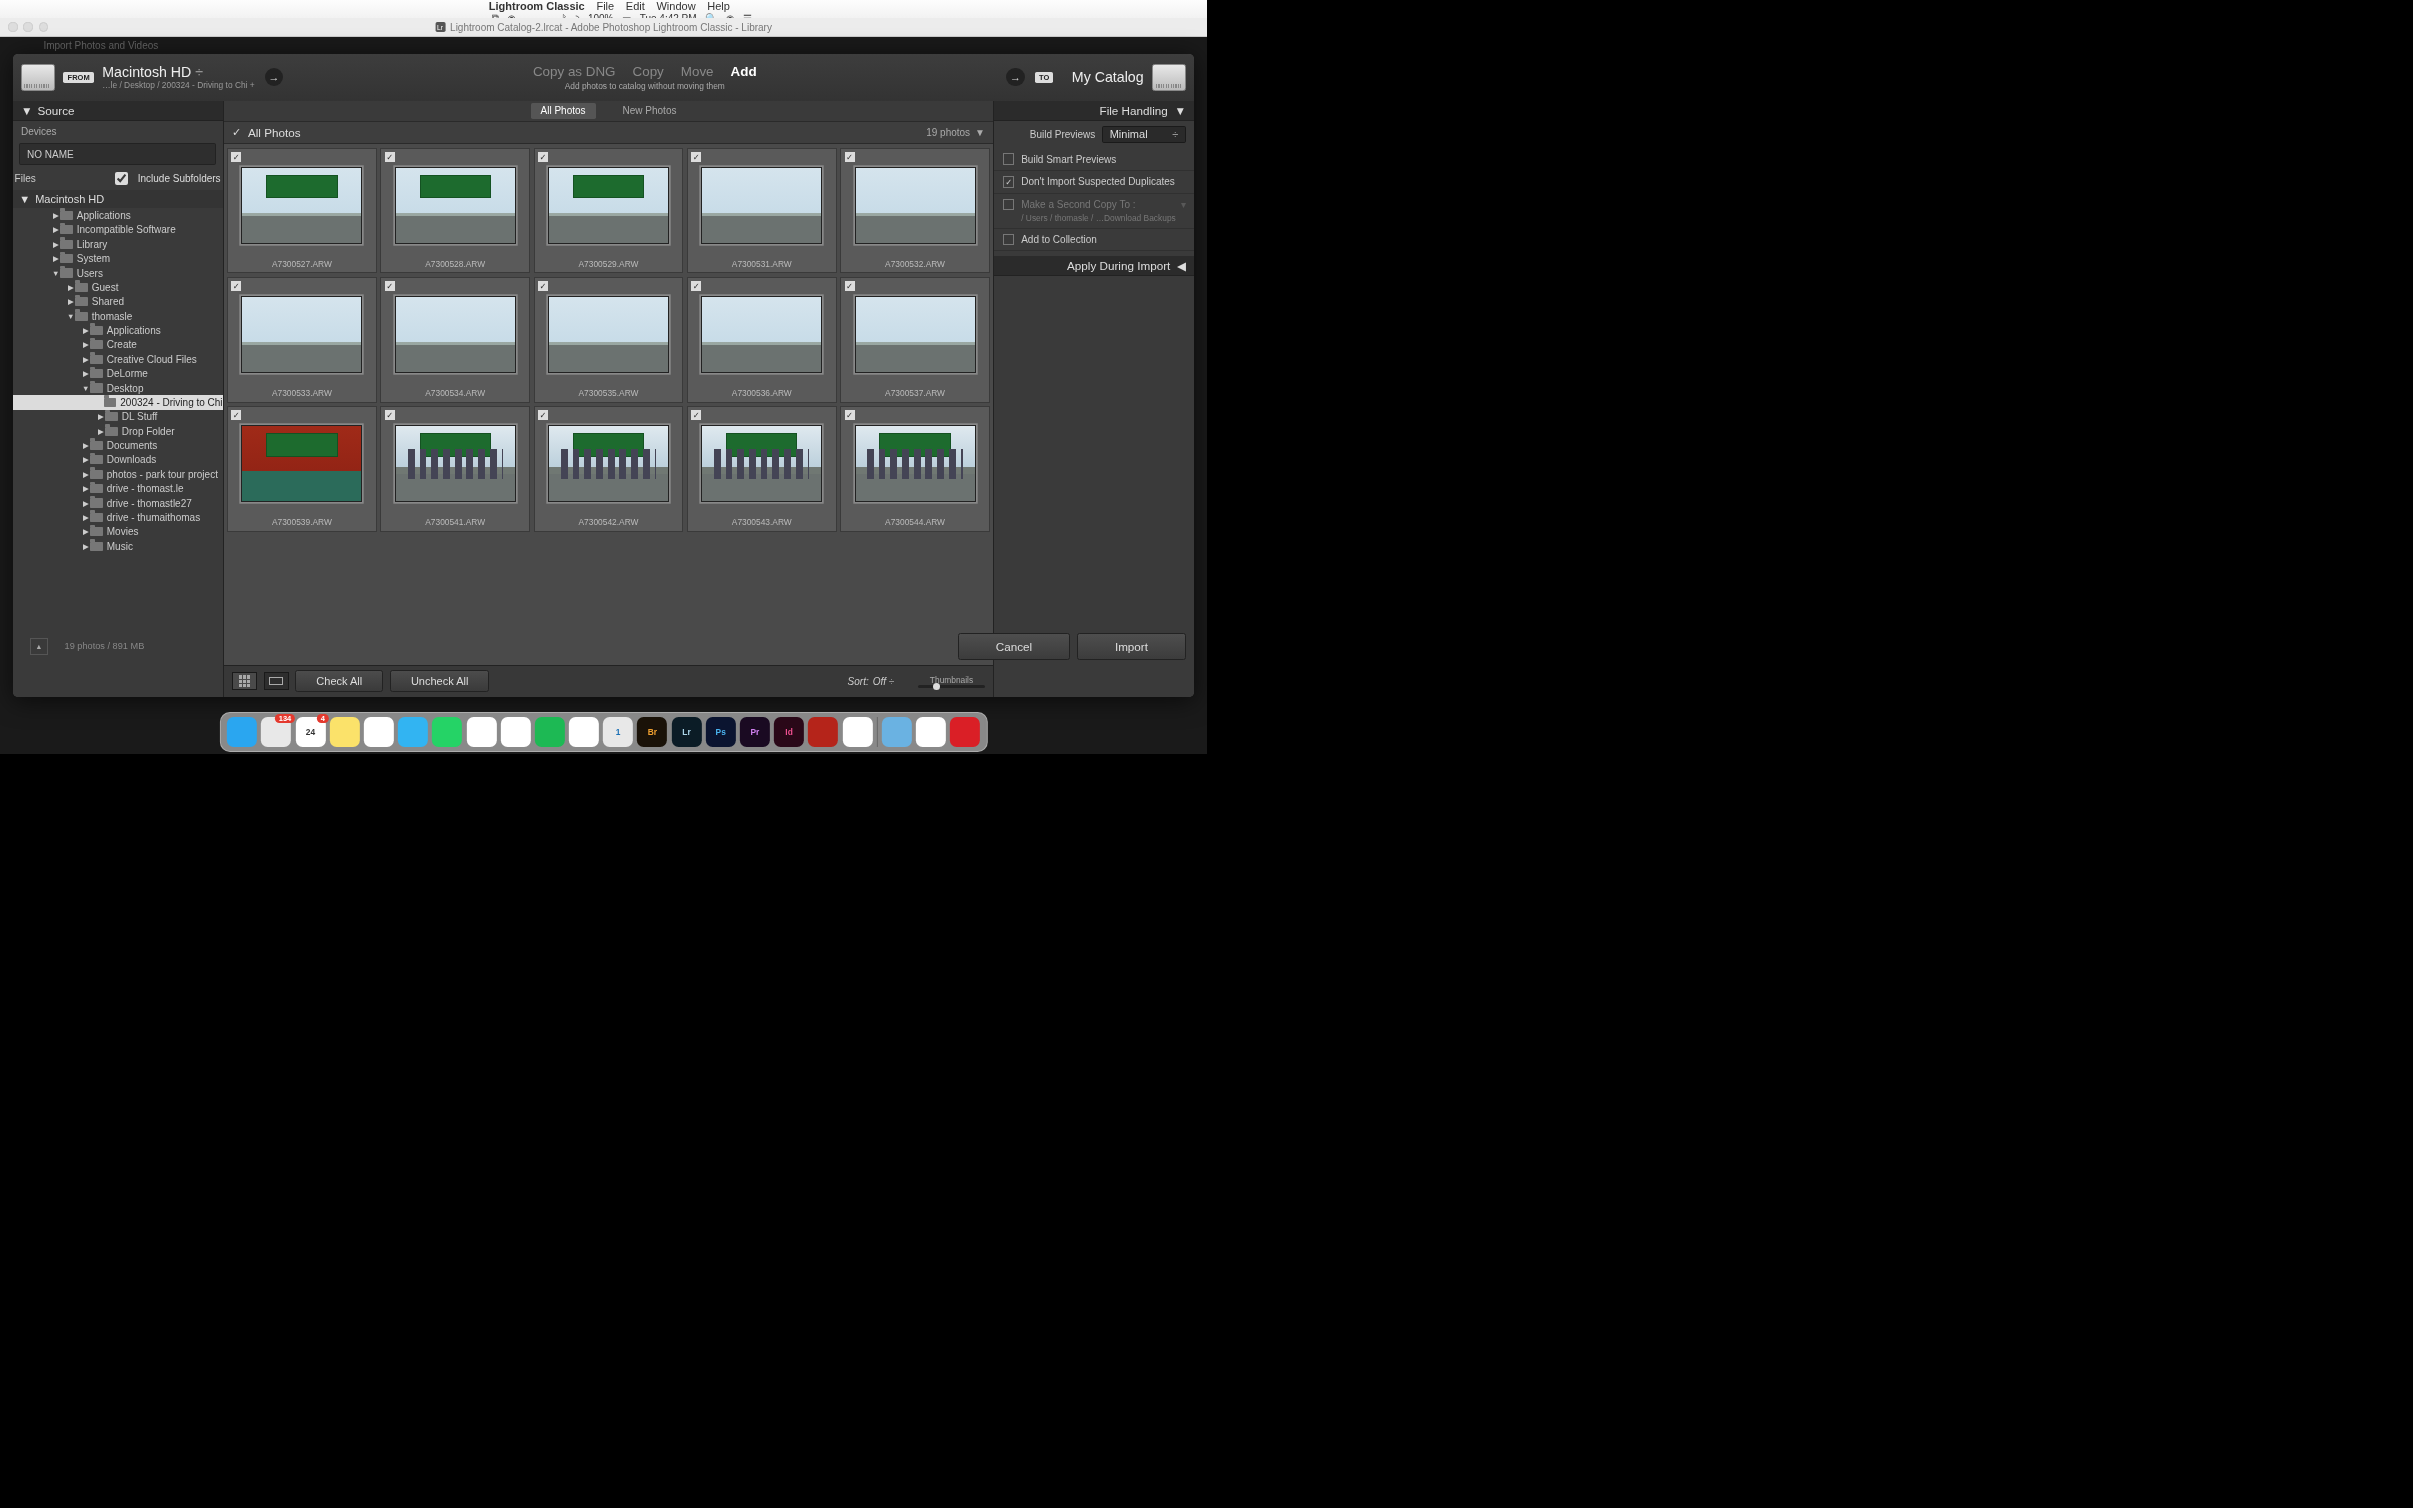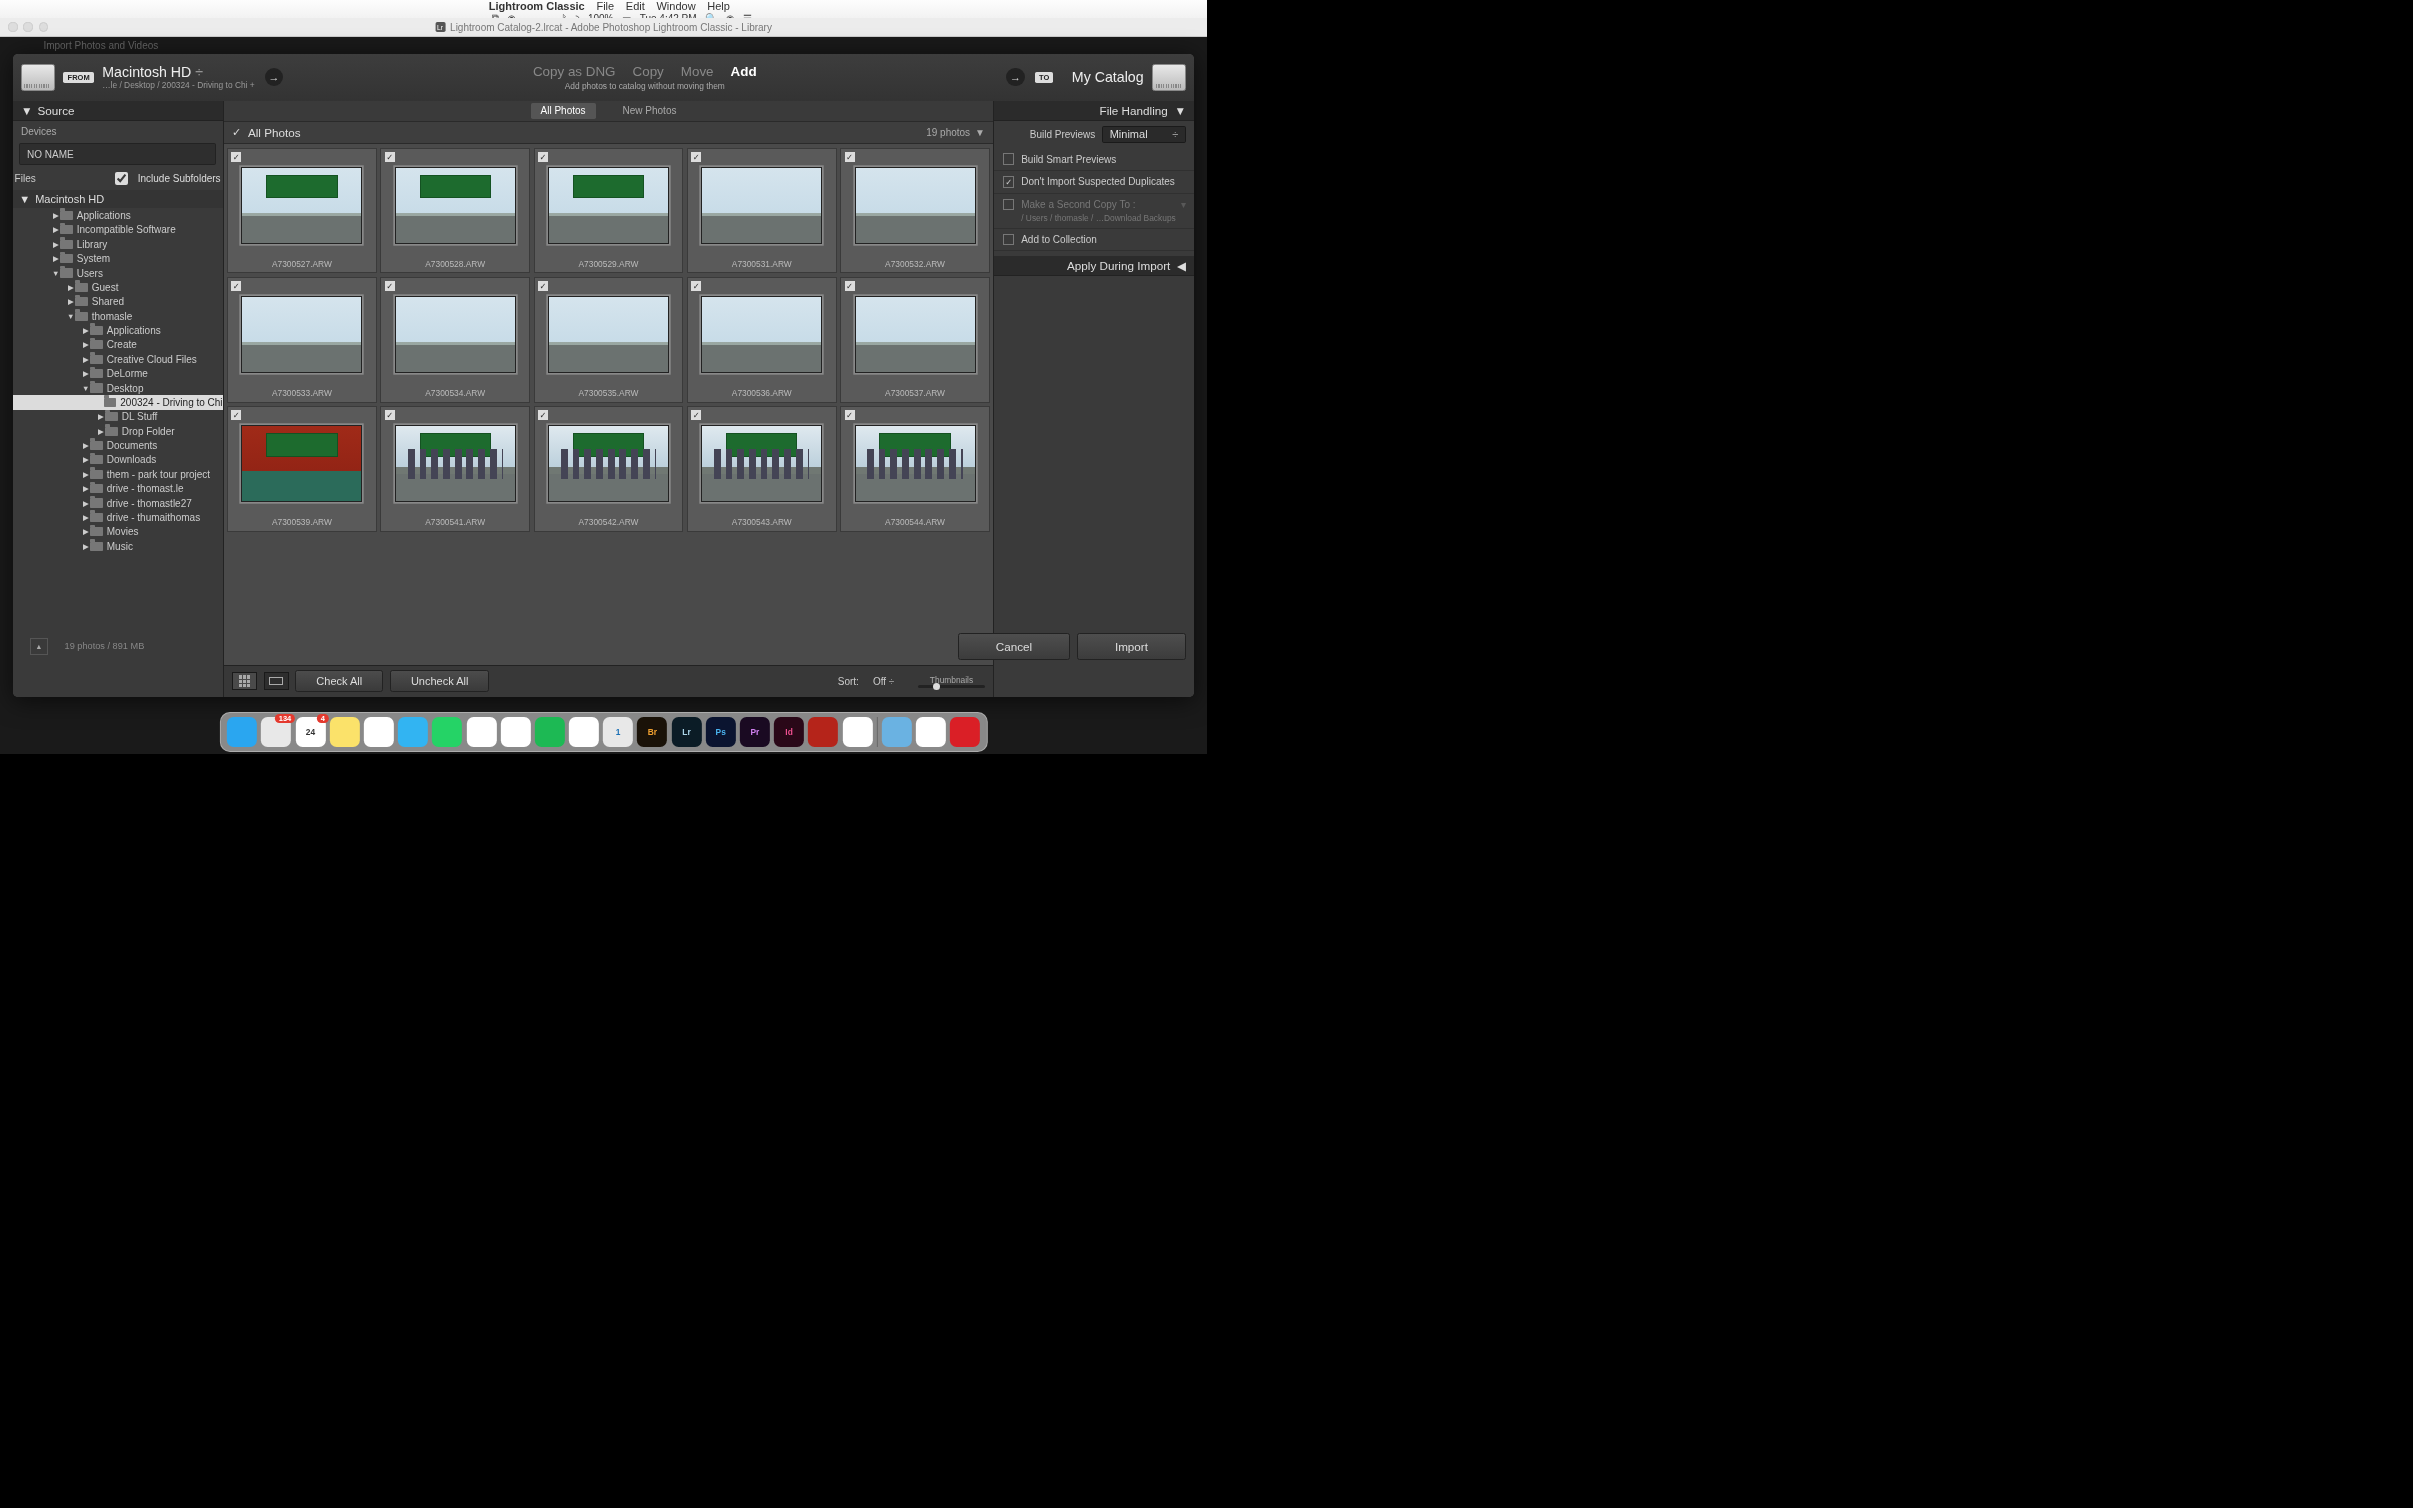--- a/index.html
+++ b/index.html
@@ -76,21 +76,21 @@
 .thumb.city::after{content:"";position:absolute;bottom:30%;left:10%;right:10%;height:40%;background:repeating-linear-gradient(90deg,#445 0 6.7px,transparent 6.7px 11.7px);}
 .thumb.mural .sky{background:linear-gradient(#a02a18,#8a2013);}
 .thumb.mural::after{content:"";position:absolute;bottom:0;left:0;right:0;height:40%;background:#2b6b5a;}
 .fname{font-size:8.4px;color:#bbb;margin:15px 0 3.4px;}
 .center-toolbar{height:32px;background:#383838;border-top:0.8px solid #222;display:flex;align-items:center;padding:0 8.4px;gap:6.7px;font-size:10px;color:#ccc;}
 .viewmode-btn{width:25px;height:18.4px;background:#2e2e2e;border:0.8px solid #1a1a1a;display:inline-flex;align-items:center;justify-content:center;}
 .viewmode-btn.active{background:#4a4a4a;}
 .viewmode-btn .g3{display:grid;grid-template-columns:repeat(3,3.4px);grid-template-rows:repeat(3,3.4px);gap:0.8px;}
 .viewmode-btn .g3 i{background:#aaa;}
 .tb-btn{padding:4.2px 20px;background:linear-gradient(#4c4c4c,#3a3a3a);border:0.8px solid #222;border-radius:2.5px;color:#ddd;font-size:11px;}
-.sort-area{margin-left:auto;display:flex;align-items:center;gap:14px;}
+.sort-area{margin-left:auto;display:flex;align-items:center;gap:4px;font-style:italic;}
 .thumb-slider{display:flex;flex-direction:column;align-items:center;color:#aaa;font-size:8.4px;margin-left:17px;}
 .slider-track{width:67px;height:2.5px;background:#222;position:relative;border-radius:1.7px;}
 .slider-track::after{content:"";position:absolute;left:22%;top:-2.5px;width:7.5px;height:7.5px;background:#ddd;border-radius:50%;}
 
 .right-panel{width:201px;background:#3a3a3a;border-left:0.8px solid #222;display:flex;flex-direction:column;font-size:10px;color:#ccc;}
 .right-panel .panel-hdr{justify-content:flex-end;}
 .opt-row{display:flex;align-items:center;gap:6.7px;padding:5px 8.4px;border-bottom:0.8px solid #303030;}
 .opt-row .box{width:11.7px;height:11.7px;border:0.8px solid #777;background:#3a3a3a;display:inline-flex;align-items:center;justify-content:center;font-size:8.4px;flex-shrink:0;}
 .opt-row.disabled{color:#777;}
 .select-pill{background:#2a2a2a;border:0.8px solid #1a1a1a;padding:1.7px 6.7px;border-radius:1.7px;font-size:11px;color:#ddd;display:inline-flex;align-items:center;min-width:84px;}
@@ -292,21 +292,21 @@
               <span>Documents</span>
             </div>
             <div class="tree-item" style="padding-left: 69px;">
               <span class="arrow">▶</span>
               <span class="folder-ic"></span>
               <span>Downloads</span>
             </div>
             <div class="tree-item" style="padding-left: 69px;">
               <span class="arrow">▶</span>
               <span class="folder-ic"></span>
-              <span>them - park tour project</span>
+              <span>photos - park tour project</span>
             </div>
             <div class="tree-item" style="padding-left: 69px;">
               <span class="arrow">▶</span>
               <span class="folder-ic"></span>
               <span>drive - thomast.le</span>
             </div>
             <div class="tree-item" style="padding-left: 69px;">
               <span class="arrow">▶</span>
               <span class="folder-ic"></span>
               <span>drive - thomastle27</span>

